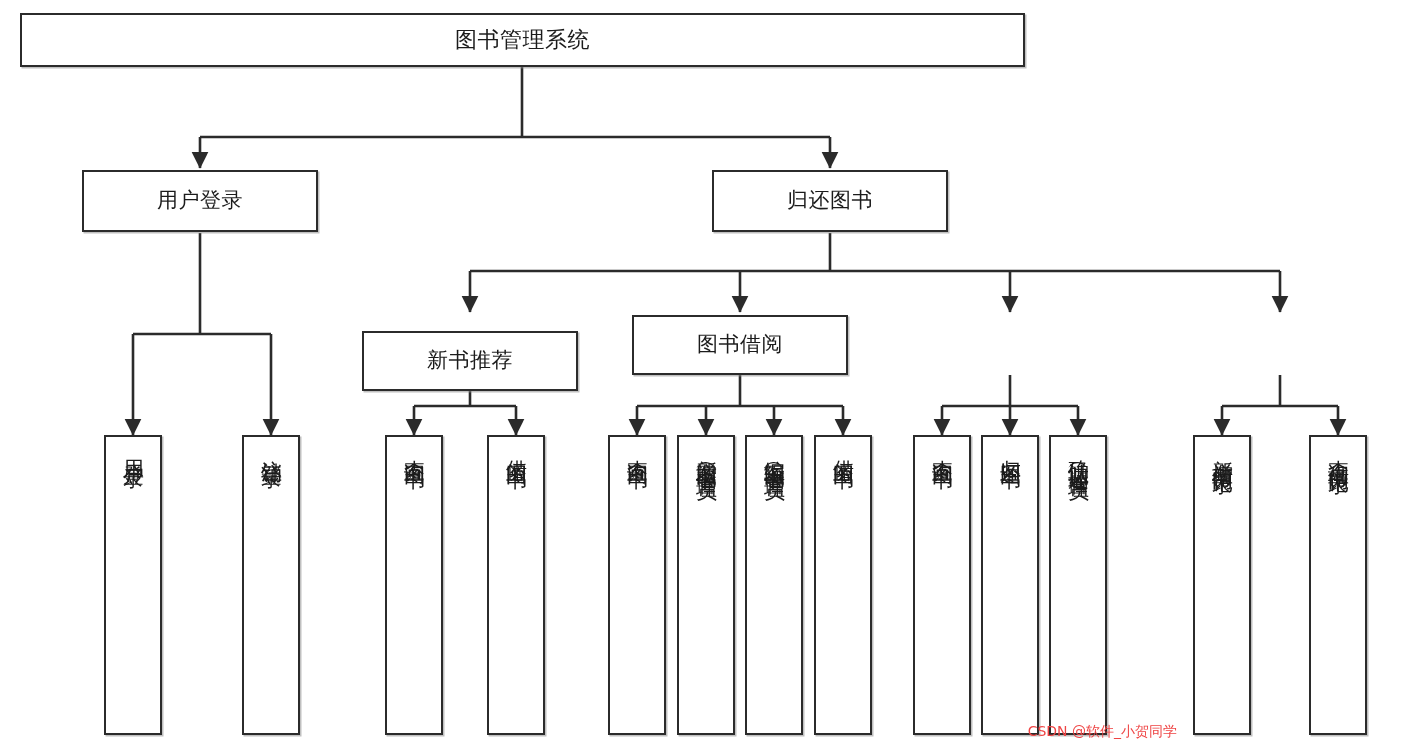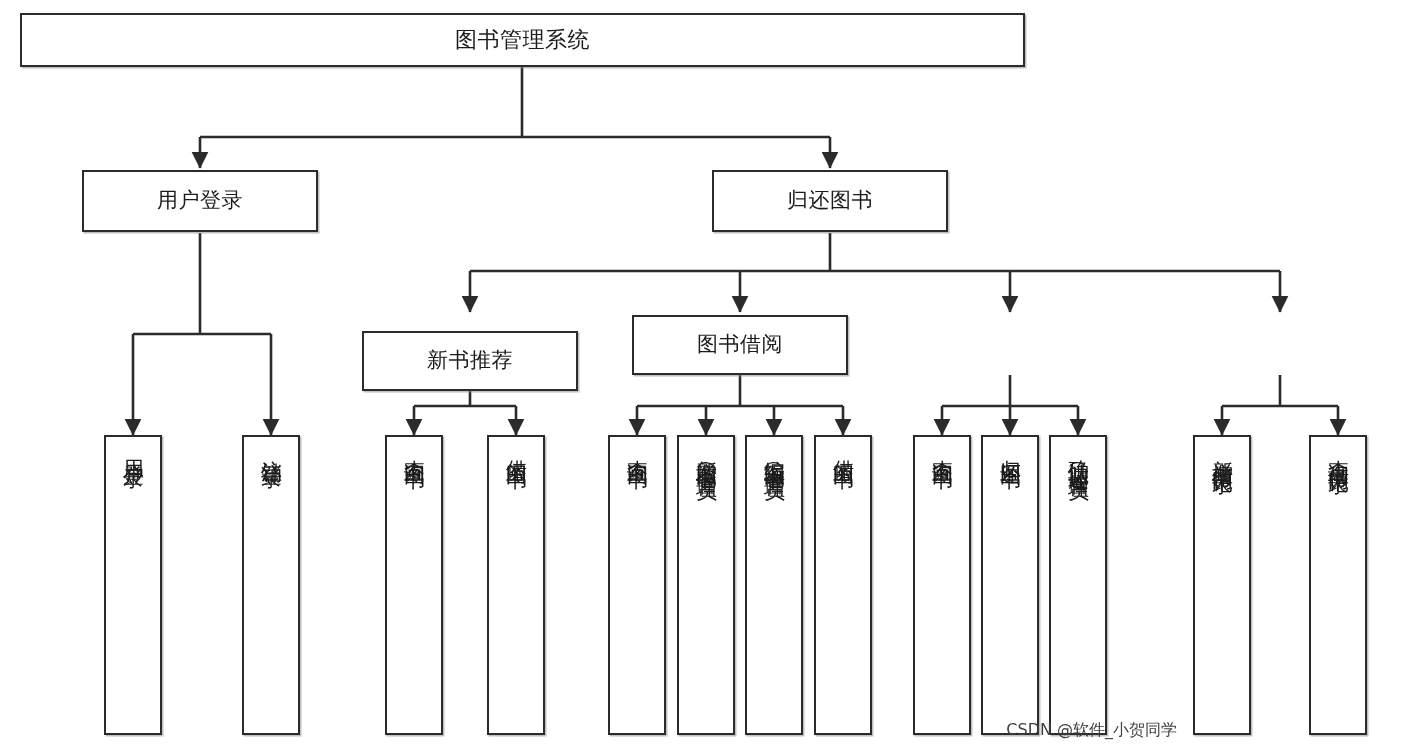--- a/index.html
+++ b/index.html
@@ -65,22 +65,22 @@
     text-orientation: upright;
     font-size: 21px;
     letter-spacing: 3px;
     line-height: 1;
     white-space: nowrap;
   }
   .watermark {
     position: absolute;
     right: 8px;
     bottom: 6px;
-    font-size: 16px;
-    color: #404040;
+    font-size: 14px;
+    color: #ef4444;
     z-index: 5;
     white-space: nowrap;
     font-family: "DejaVu Sans", "Liberation Sans", sans-serif;
   }
 </style>
 </head>
 <body>
 
 <div id="diagram">
 

